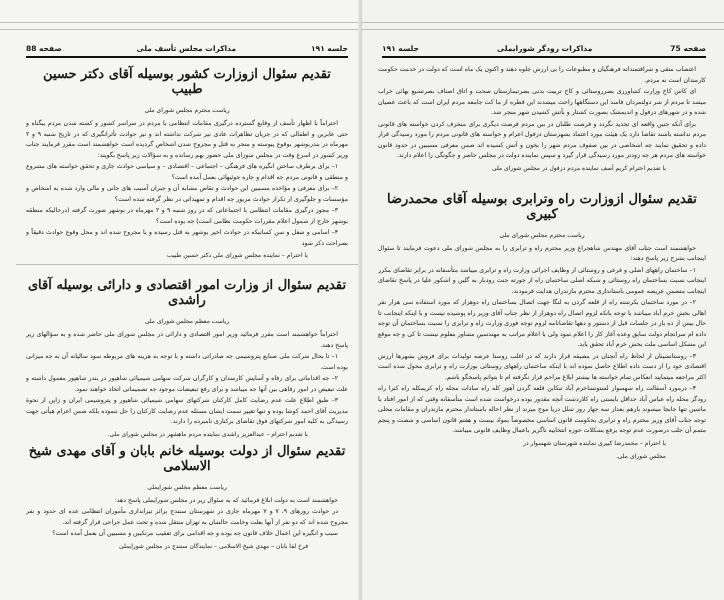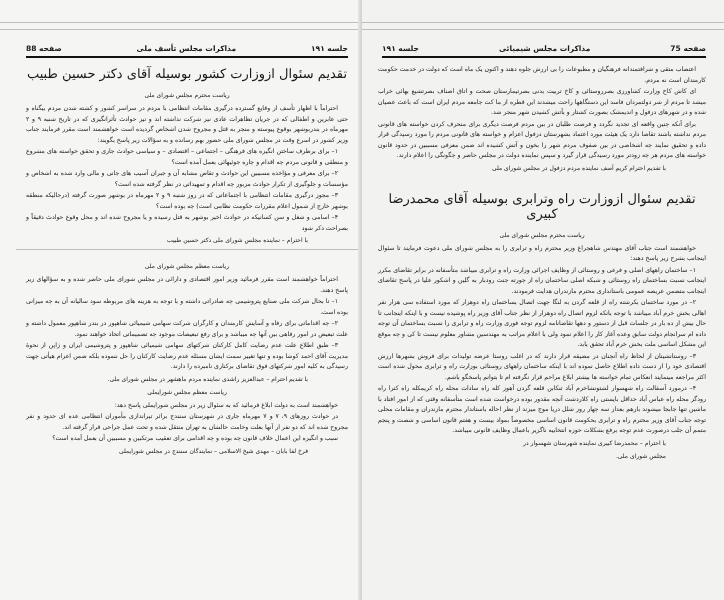--- a/index.html
+++ b/index.html
@@ -26,21 +26,21 @@
   .runhead {
     position:absolute; top:44px; left:26px; right:14px;
     display:flex; justify-content:space-between; align-items:flex-end;
     direction:rtl; font-size:7.5px; font-weight:bold; padding-bottom:3px;
     border-bottom:2px solid #111;
   }
   .page.right .runhead { left:20px; right:18px; }
   .content { position:absolute; top:64px; left:26px; right:14px; direction:rtl; }
   .page.right .content { left:16px; right:18px; }
   .heading {
-    text-align:center; font-weight:normal; font-size:13px; margin:2px 0 10px;
+    text-align:center; font-weight:bold; font-size:13px; margin:2px 0 10px;
     font-family:"DejaVu Serif", serif; letter-spacing:0;
   }
   .salutation { text-align:center; font-size:6px; margin:4px 0 5px; }
   p.body {
     font-size:6.2px; line-height:10.5px; margin:0 0 1px; text-align:justify;
     text-indent:10px;
   }
   .signature { font-size:6px; margin:3px 0 6px; padding-right:40px; }
   .divider { height:1px; background:#bdbdbd; margin:4px -10px 12px; }
   .spacer { height:12px; }
@@ -69,48 +69,50 @@
         <p class="body">۱– برای برطرف ساختن انگیزه های فرهنگی – اجتماعی – اقتصادی – و سیاسی حوادث جاری و تحقق خواسته های مشروع و منطقی و قانونی مردم چه اقدام و چاره جوئیهائی بعمل آمده است؟</p>
         <p class="body">۲– برای معرفی و مؤاخذه مسببین این حوادث و تقاص مشابه آن و جبران آسیب های جانی و مالی وارد شده به اشخاص و مؤسسات و جلوگیری از تکرار حوادث مزبور چه اقدام و تمهیداتی در نظر گرفته شده است؟</p>
         <p class="body">۳– مجوز درگیری مقامات انتظامی با اجتماعاتی که در روز شنبه ۹ و ۲ مهرماه در بوشهر صورت گرفته (درحالیکه منطقه بوشهر خارج از شمول اعلام مقررات حکومت نظامی است) چه بوده است؟</p>
         <p class="body">۴– اسامی و شغل و سن کسانیکه در حوادث اخیر بوشهر به قتل رسیده و یا مجروح شده اند و محل وقوع حوادث دقیقاً و بصراحت ذکر شود</p>
         <div class="signature">با احترام – نماینده مجلس شورای ملی دکتر حسین طبیب</div>
       </section>
 
       <div class="divider"></div>
 
       <section>
+        <div class="heading">تقدیم سئوال از وزارت امور اقتصادی و دارائی بوسیله آقای راشدی</div>
         <div class="salutation">ریاست معظم مجلس شورای ملی</div>
         <p class="body">احتراماً خواهشمند است مقرر فرمائید وزیر امور اقتصادی و دارائی در مجلس شورای ملی حاضر شده و به سؤالهای زیر پاسخ دهند.</p>
         <p class="body">۱– تا بحال شرکت ملی صنایع پتروشیمی چه صادراتی داشته و با توجه به هزینه های مربوطه سود سالیانه آن به چه میزانی بوده است.</p>
         <p class="body">۲– چه اقداماتی برای رفاه و آسایش کارمندان و کارگران شرکت سهامی شیمیائی شاهپور در بندر شاهپور معمول داشته و علت تبعیض در امور رفاهی بین آنها چه میباشد و برای رفع تبعیضات موجود چه تصمیماتی اتخاذ خواهند نمود.</p>
         <p class="body">۳– طبق اطلاع علت عدم رضایت کامل کارکنان شرکتهای سهامی شیمیائی شاهپور و پتروشیمی ایران و ژاپن از نحوهٔ مدیریت آقای احمد کوشا بوده و تنها تغییر سمت ایشان مسئله عدم رضایت کارکنان را حل ننموده بلکه ضمن اعزام هیأتی جهت رسیدگی به کلیه امور شرکتهای فوق تقاضای برکناری نامبرده را دارند.</p>
         <div class="signature">با تقدیم احترام – عبدالعزیز راشدی نماینده مردم ماهشهر در مجلس شورای ملی.</div>
       </section>
 
       <section>
+        <div class="heading">تقدیم سئوال از دولت بوسیله خانم بابان و آقای مهدی شیخ الاسلامی</div>
         <div class="salutation">ریاست معظم مجلس شورایملی</div>
         <p class="body">خواهشمند است به دولت ابلاغ فرمائید که به سئوال زیر در مجلس شورایملی پاسخ دهد:</p>
         <p class="body">در حوادث روزهای ۹، ۷ و ۷ مهرماه جاری در شهرستان سنندج براثر تیراندازی مأموران انتظامی عده ای حدود و نفر مجروح شده اند که دو نفر از آنها بعلت وخامت حالشان به تهران منتقل شده و تحت عمل جراحی قرار گرفته اند.</p>
         <p class="body">سبب و انگیزه این اعمال خلاف قانون چه بوده و چه اقدامی برای تعقیب مرتکبین و مسببین آن بعمل آمده است؟</p>
         <div class="signature">فرخ لقا بابان – مهدی شیخ الاسلامی – نمایندگان سنندج در مجلس شورایملی</div>
       </section>
     </div>
   </div>
 
   <div class="gutter"></div>
 
   <div class="page right">
     <div class="top-rules">
         <div></div>
         <div></div>
       </div>
     <div class="runhead">
       <span>صفحه 75</span>
-      <span>مذاکرات مجلس شیمیائی</span>
+      <span>مذاکرات رودگر شورایملی</span>
       <span>جلسه ۱۹۱</span>
     </div>
     <div class="content">
 
       <section>
         <p class="body">اعتصاب متقی و شرافتمندانه فرهنگیان و مطبوعات را بی ارزش جلوه دهند و اکنون یک ماه است که دولت در خدمت حکومت کارمندان است نه مردم.</p>
         <p class="body">ای کاش کاخ وزارت کشاورزی بصرروستائی و کاخ تربیت بدنی بصرتیمارستان صحت و اتاق اصناف بصرتشیع بهائی خراب میشد تا مردم از شر دولتمردان فاسد این دستگاهها راحت میشدند این قطره از ما کت جامعه مردم ایران است که باعث عصیان شده و در شهرهای دزفول و اندیمشک بصورت کشتار و بآتش کشیدن شهر منجر شد.</p>
         <p class="body">برای آنکه چنین واقعه ای تجدید نگردد و فرصت طلبان در بین مردم فرصت دیگری برای منحرف کردن خواسته های قانونی مردم نداشته باشند تقاضا دارد یک هیئت مورد اعتماد بشهرستان دزفول اعزام و خواسته های قانونی مردم را مورد رسیدگی قرار داده و تحقیق نمایند چه اشخاصی در بین صفوف مردم شهر را بخون و آتش کشیده اند ضمن معرفی مسببین در حدود قانون خواسته های مردم هر چه زودتر مورد رسیدگی قرار گیرد و سپس نماینده دولت در مجلس حاضر و چگونگی را اعلام دارند.</p>
         <div class="signature">با تقدیم احترام کریم آصف نماینده مردم دزفول در مجلس شورای ملی</div>
       </section>

